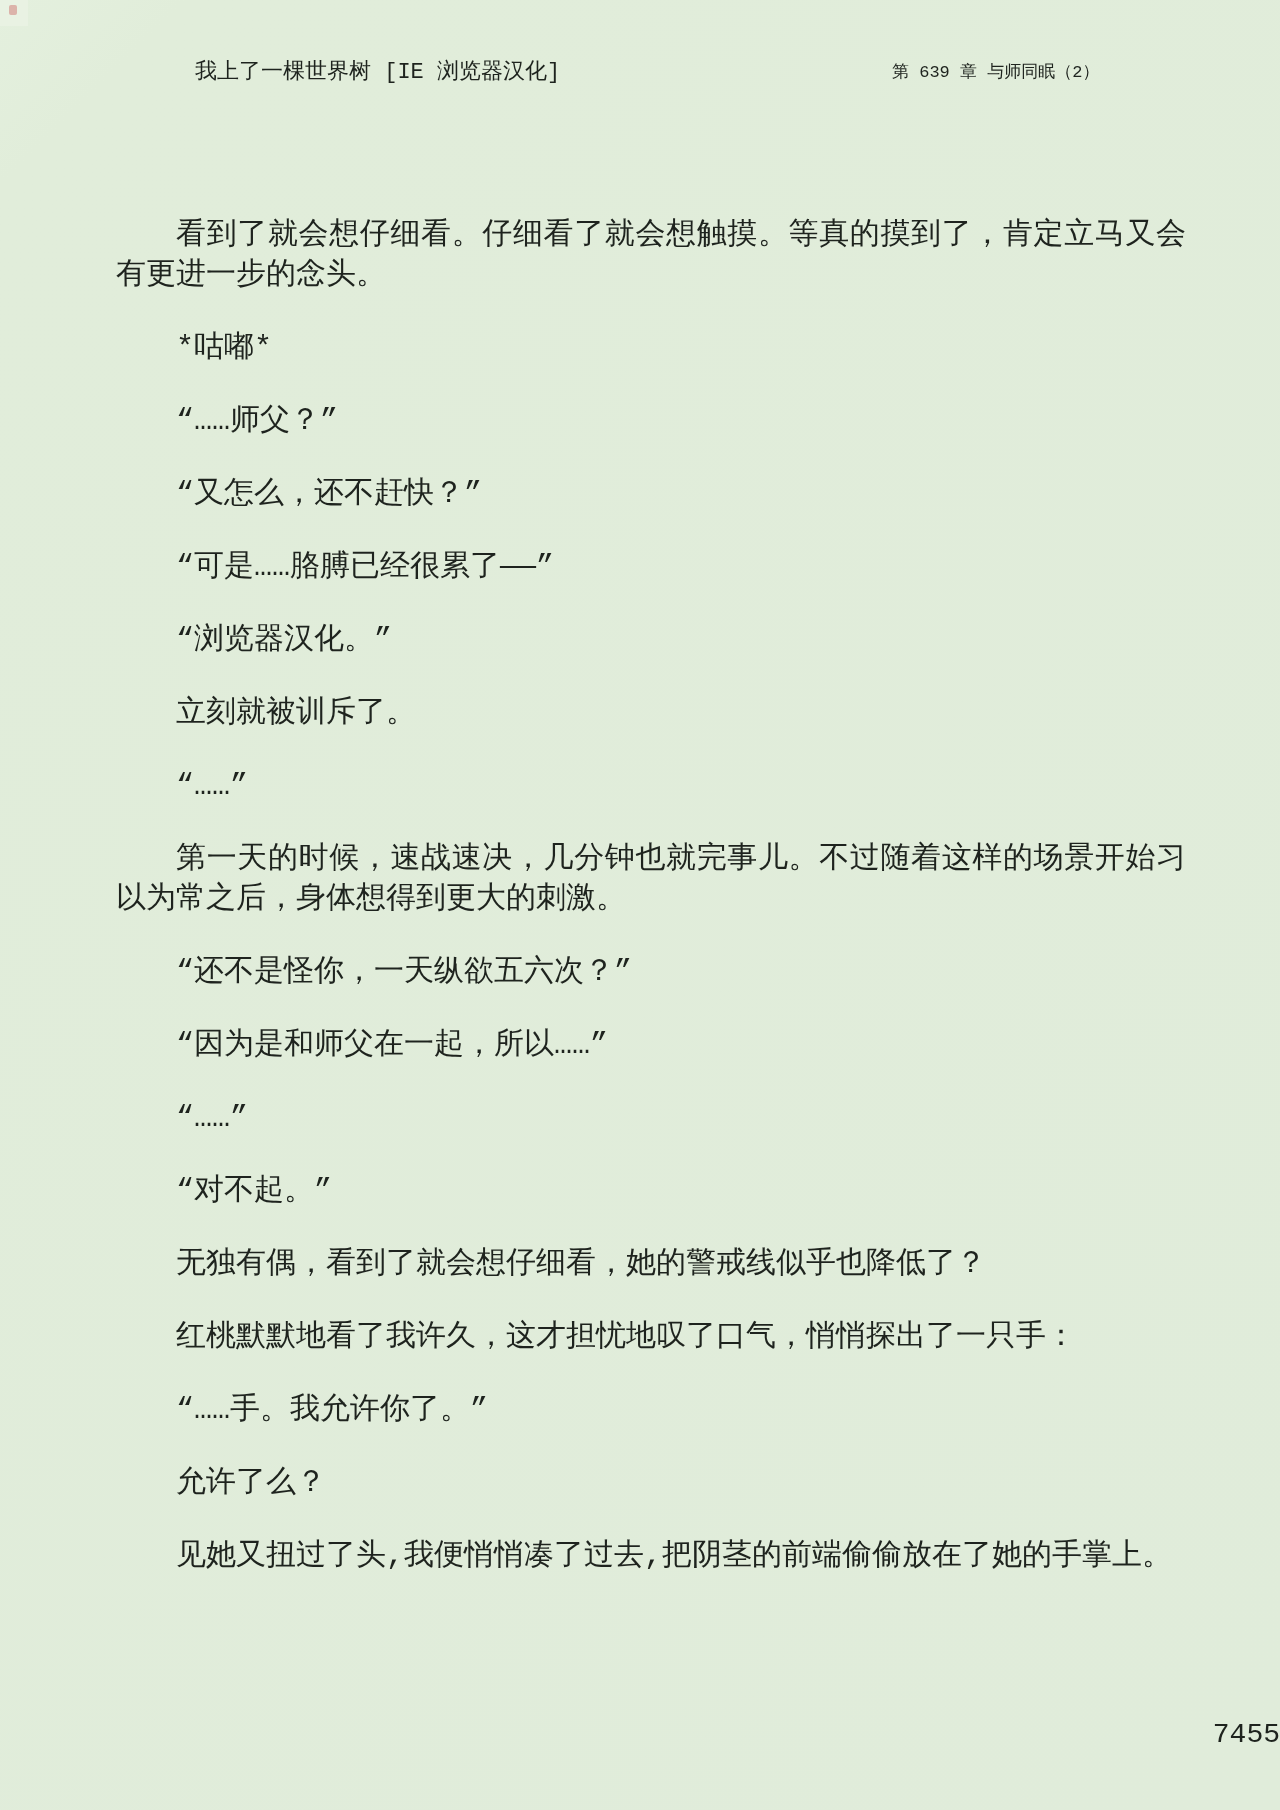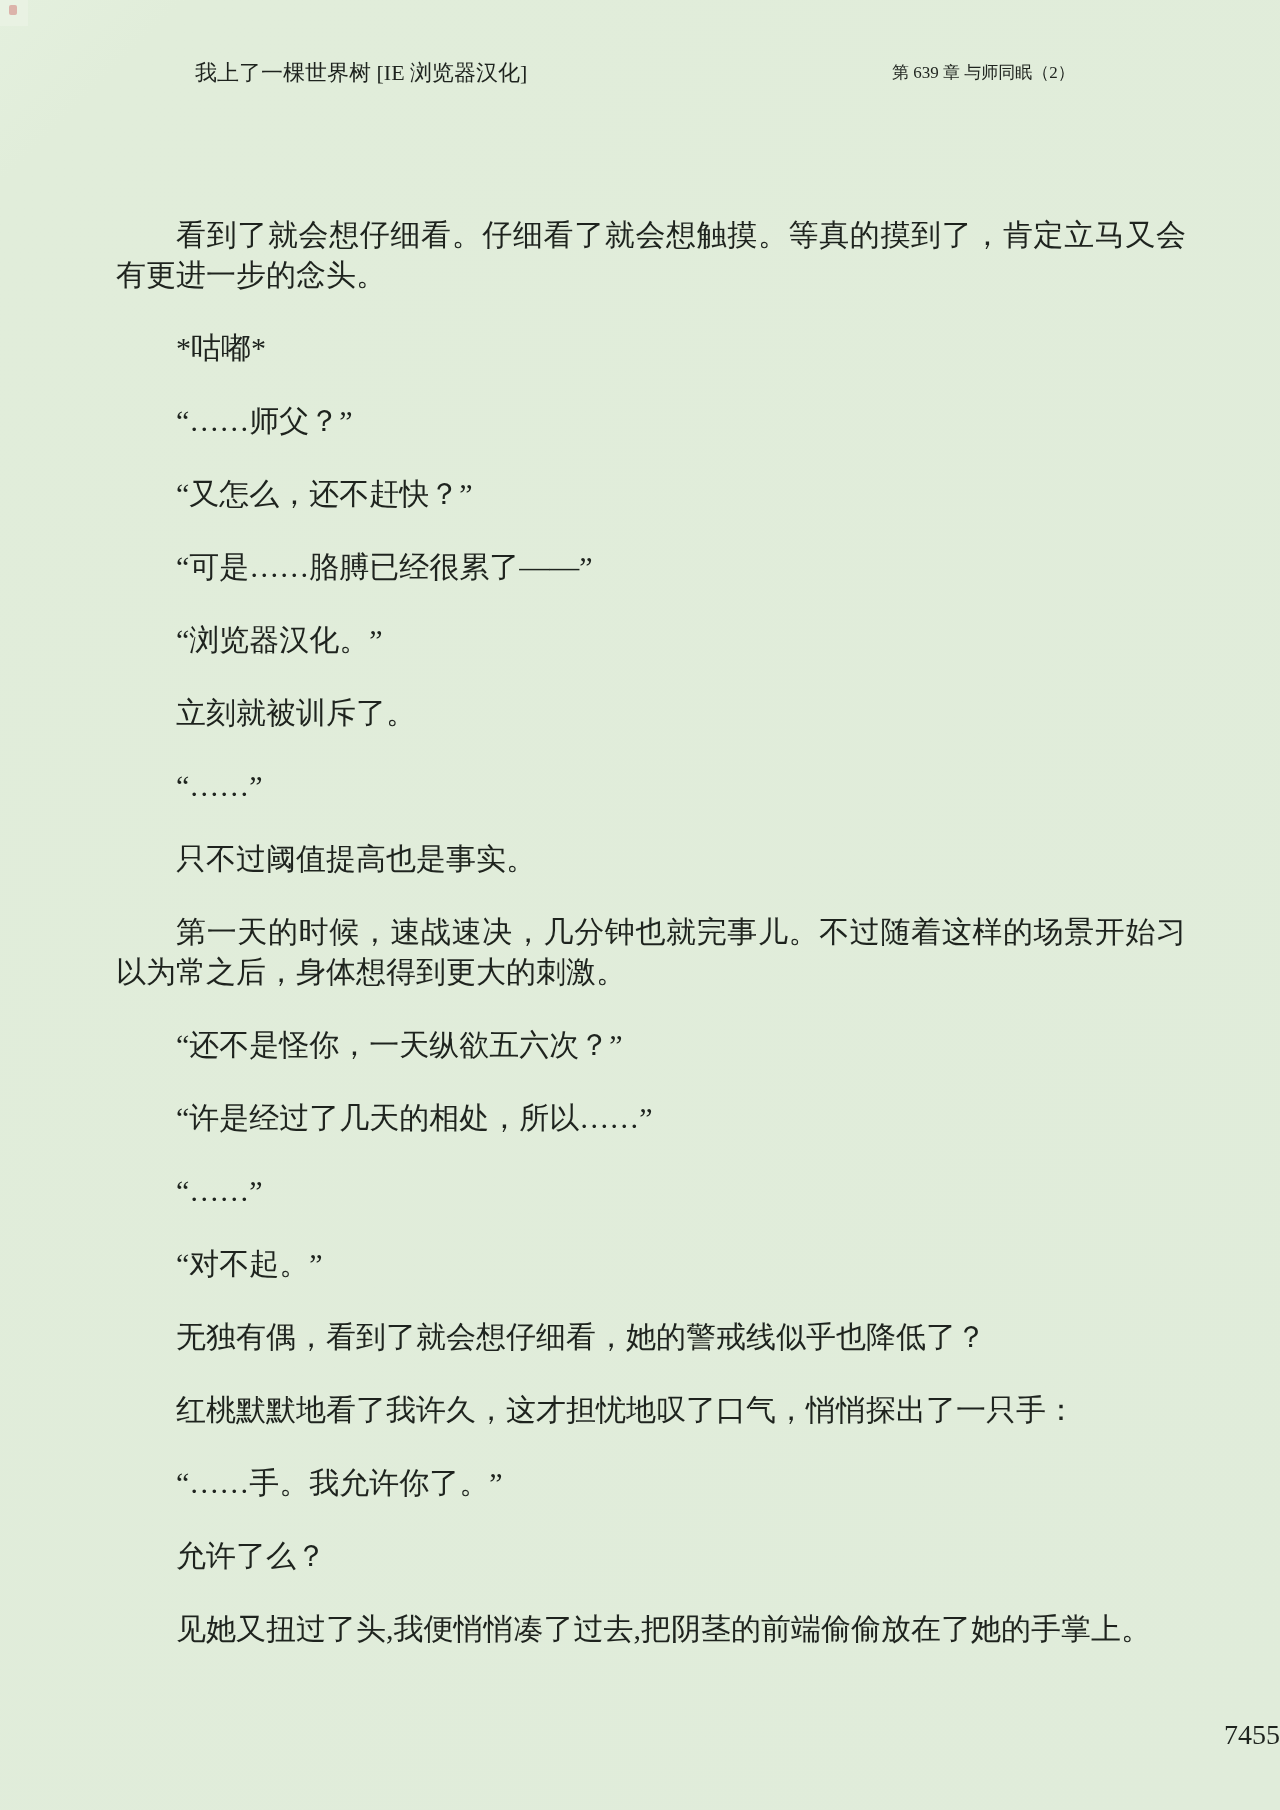--- a/index.html
+++ b/index.html
@@ -5,21 +5,21 @@
   html, body {
     margin: 0;
     padding: 0;
     background: #e0ecda;
   }
   .page {
     position: relative;
     width: 1280px;
     height: 1810px;
     background: linear-gradient(135deg, #e4f0de 0%, #e1edda 6%, #e0ecda 100%);
-    font-family: Liberation Serif, serif;
+    font-family: Liberation Mono, monospace;
     color: #1e231e;
     overflow: hidden;
   }
   .corner-patch {
     position: absolute;
     left: 0;
     top: 0;
     width: 28px;
     height: 26px;
     background: #e9f2e3;
@@ -88,24 +88,23 @@
 
   <main class="body-text">
       <p>看到了就会想仔细看。仔细看了就会想触摸。等真的摸到了，肯定立马又会有更进一步的念头。</p>
       <p>*咕嘟*</p>
       <p>“……师父？”</p>
       <p>“又怎么，还不赶快？”</p>
       <p>“可是……胳膊已经很累了——”</p>
       <p>“浏览器汉化。”</p>
       <p>立刻就被训斥了。</p>
       <p>“……”</p>
-      <p>只不过阈值提高也是事实。</p>
       <p>第一天的时候，速战速决，几分钟也就完事儿。不过随着这样的场景开始习以为常之后，身体想得到更大的刺激。</p>
       <p>“还不是怪你，一天纵欲五六次？”</p>
-      <p>“许是经过了几天的相处，所以……”</p>
+      <p>“因为是和师父在一起，所以……”</p>
       <p>“……”</p>
       <p>“对不起。”</p>
       <p>无独有偶，看到了就会想仔细看，她的警戒线似乎也降低了？</p>
       <p>红桃默默地看了我许久，这才担忧地叹了口气，悄悄探出了一只手：</p>
       <p>“……手。我允许你了。”</p>
       <p>允许了么？</p>
       <p>见她又扭过了头,我便悄悄凑了过去,把阴茎的前端偷偷放在了她的手掌上。</p>
     </main>
 
   <div class="page-footer">

